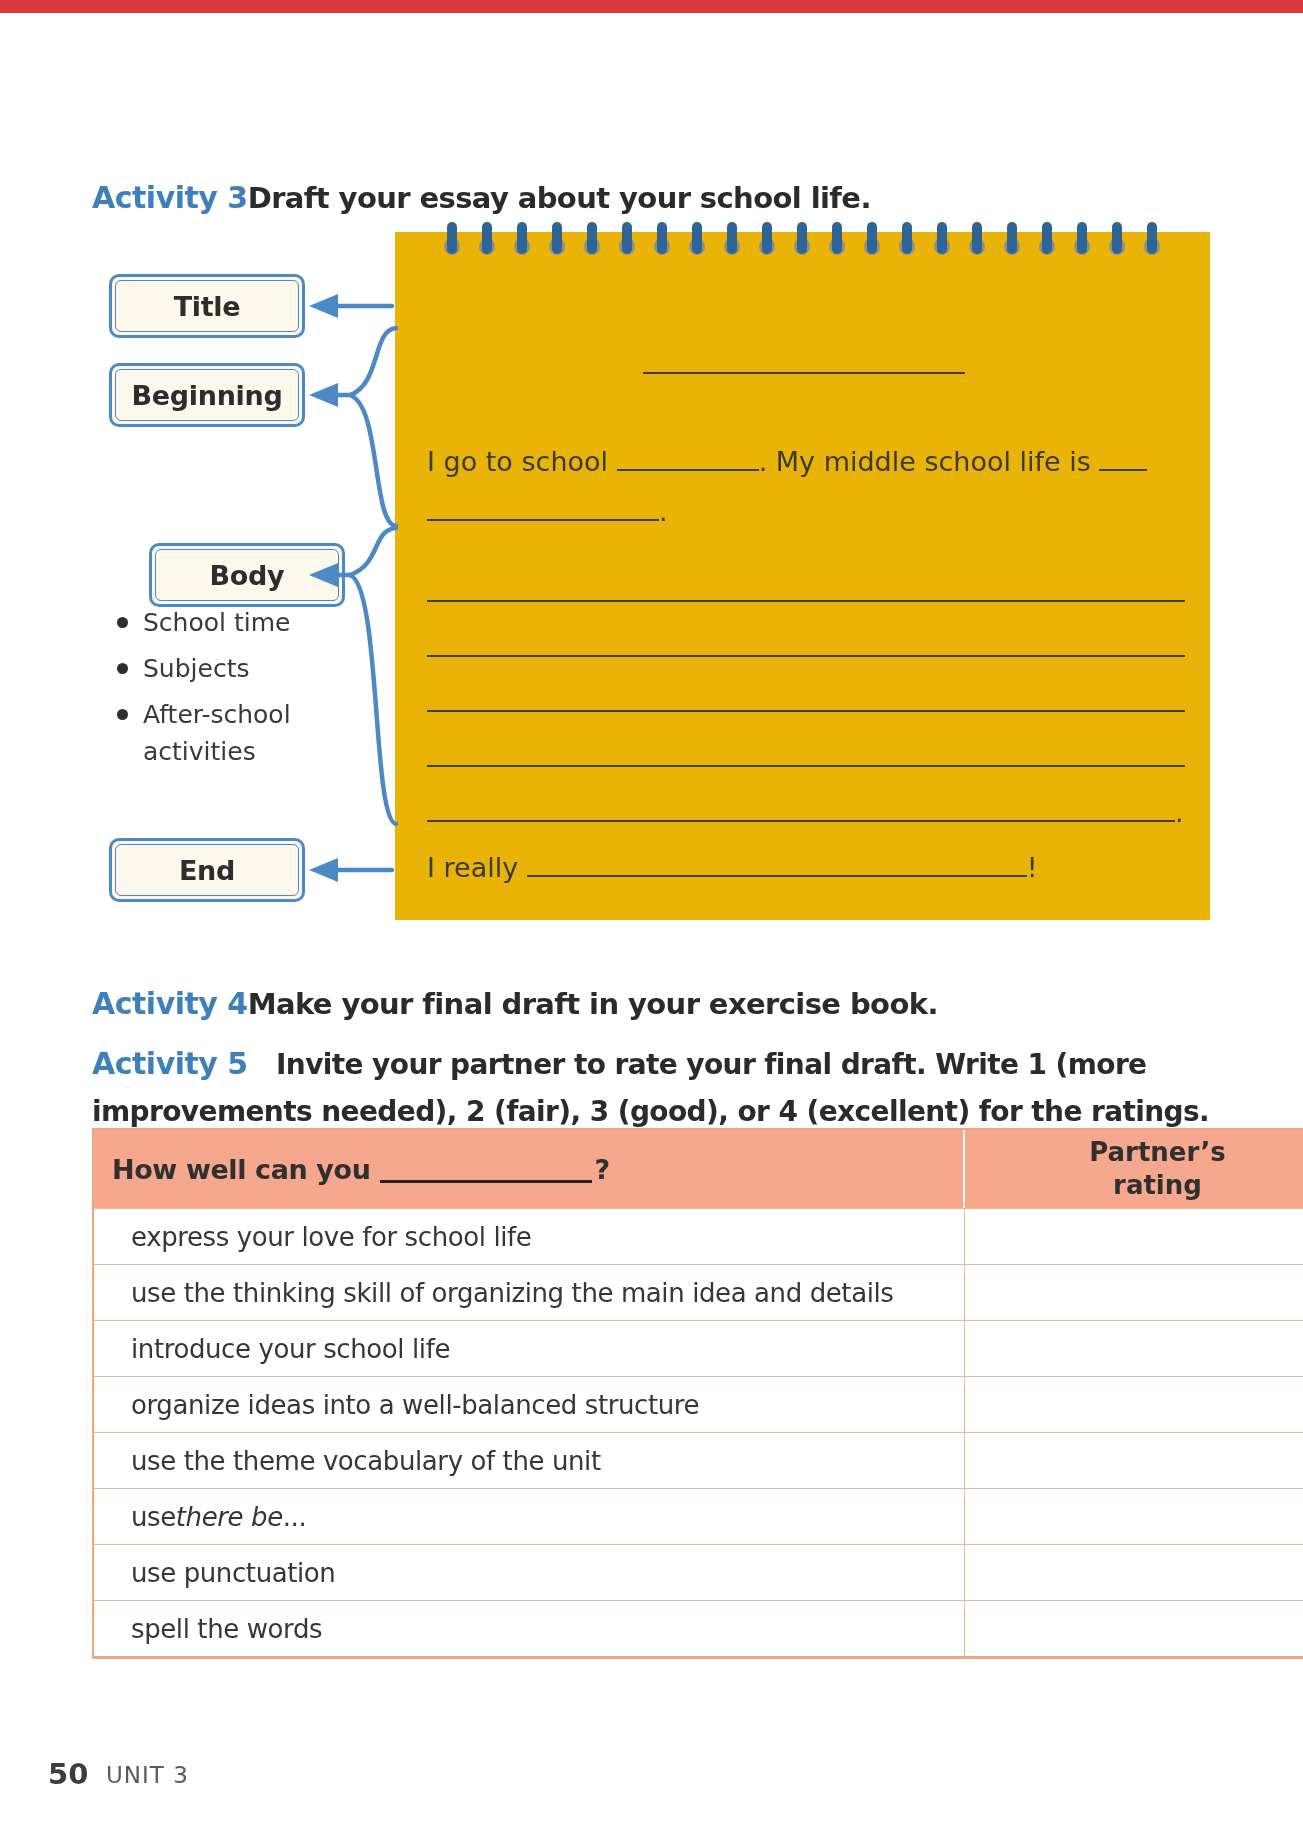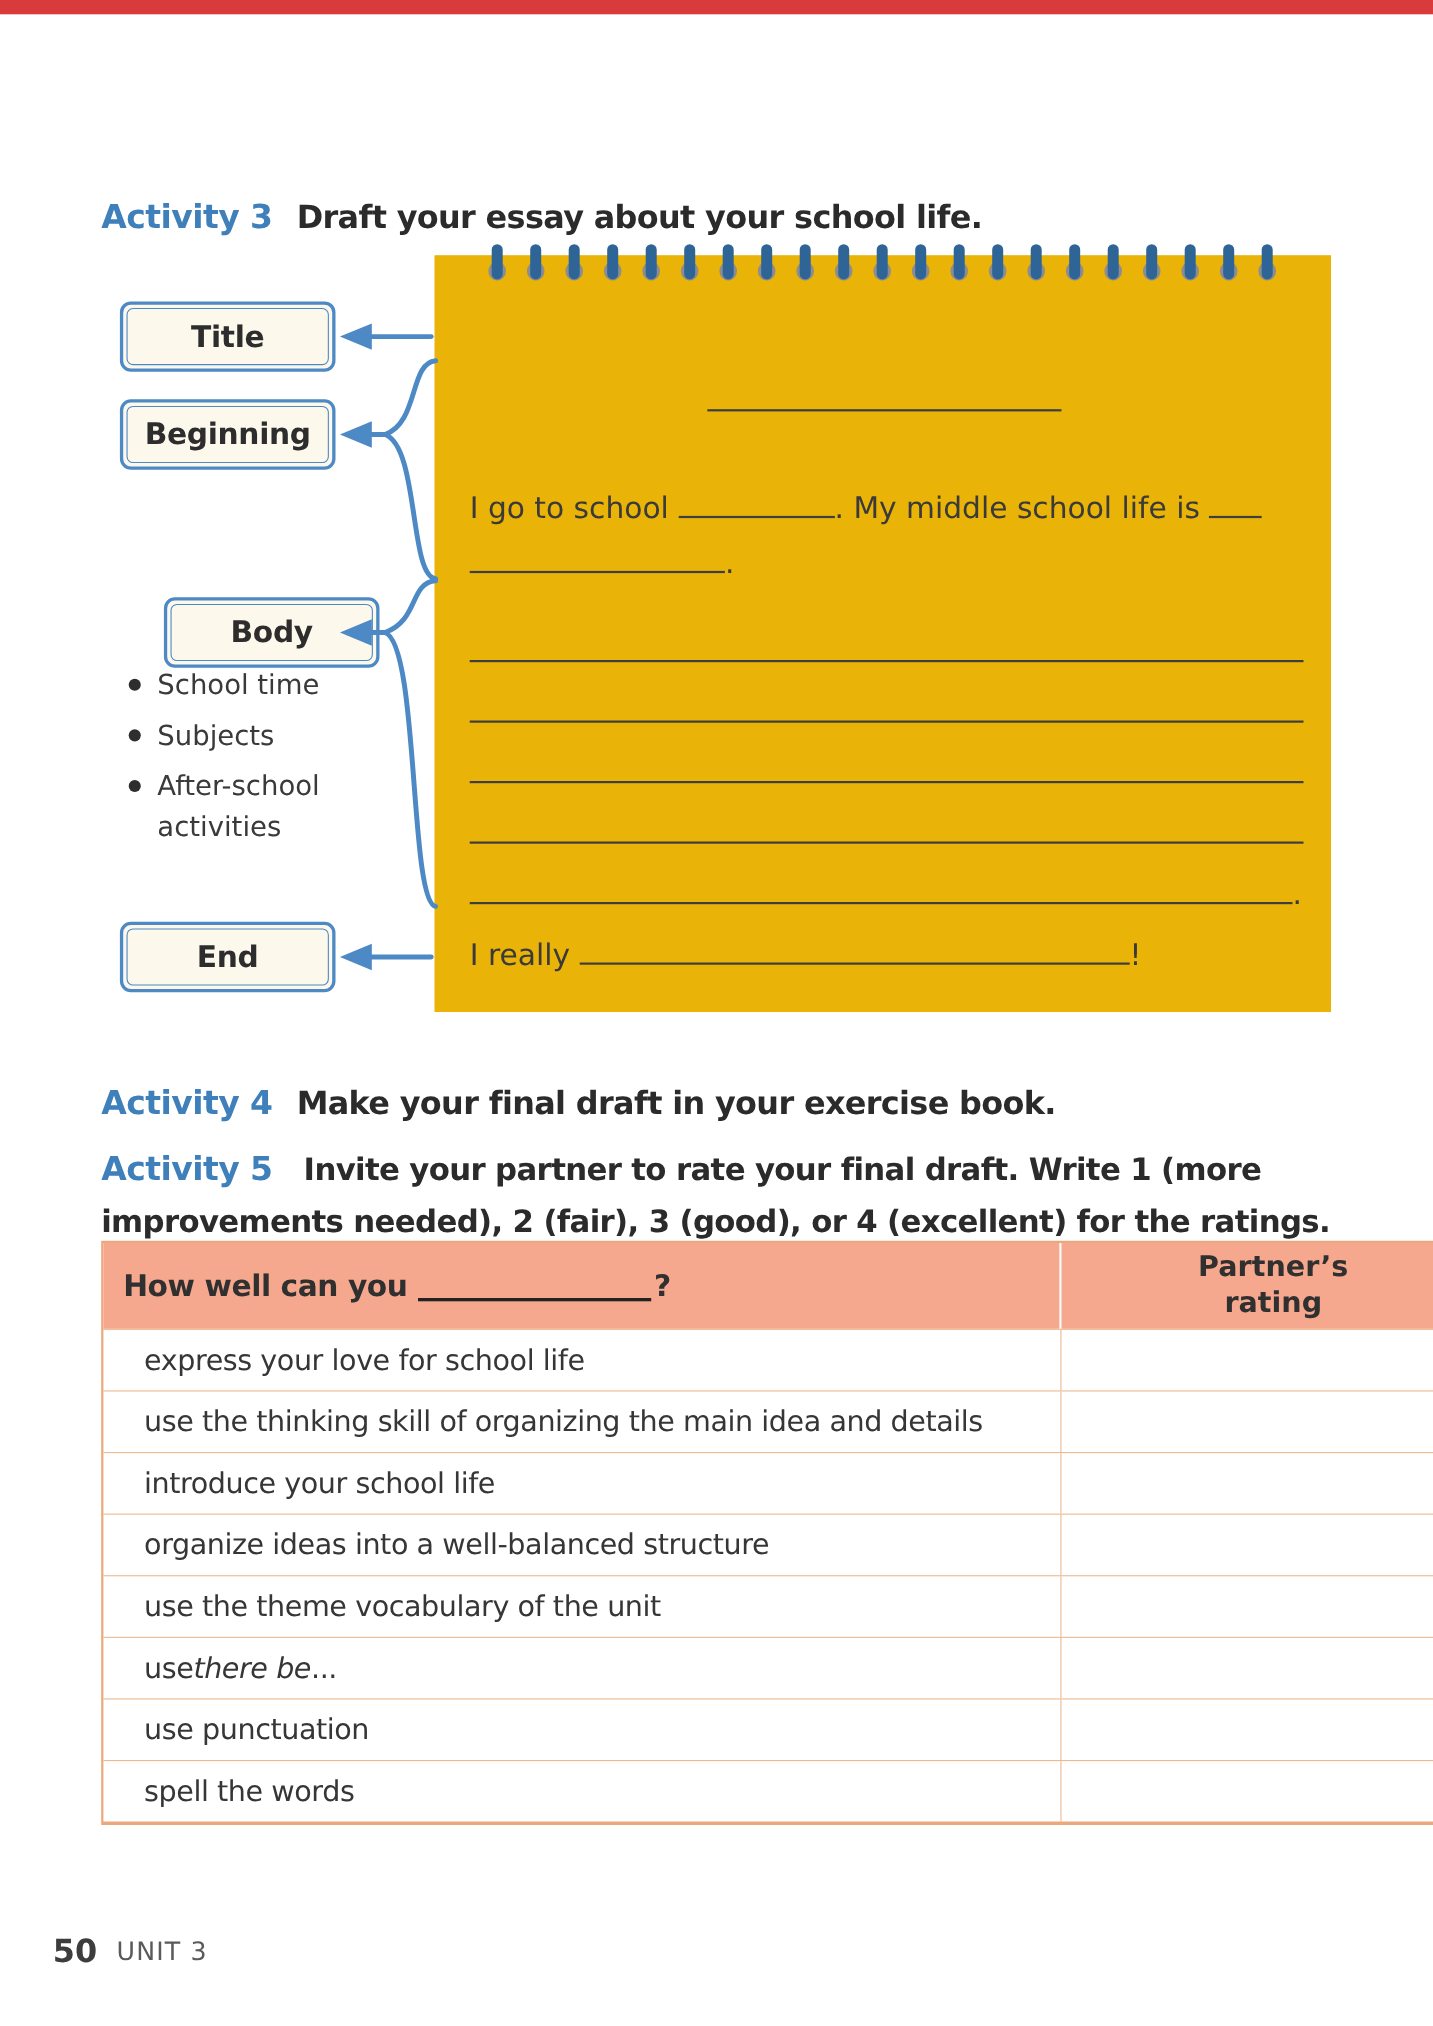--- a/index.html
+++ b/index.html
@@ -3,21 +3,21 @@
 <meta charset="utf-8">
 <style>
   * { margin:0; padding:0; box-sizing:border-box; }
   body { background:#ffffff; font-family:"DejaVu Sans","Liberation Sans",sans-serif; }
   #page { position:relative; width:1303px; height:1842px; background:#ffffff; overflow:hidden; }
 
   
   .topbar { position:absolute; left:0; top:0; width:1303px; height:13px; }
 
   
-  .act-line { position:absolute; display:flex; align-items:baseline; gap:22px; white-space:nowrap; }
+  .act-line { position:absolute; display:flex; align-items:baseline; white-space:nowrap; }
   .act-label { font-weight:bold; font-size:30px; letter-spacing:-0.5px; }
   .act-text  { font-weight:bold; font-size:29px; color:#2b2b2b; letter-spacing:-0.6px; }
   .act-par { position:absolute; font-weight:bold; font-size:28px; color:#2b2b2b; line-height:47px; letter-spacing:-0.6px; }
 
   
   .notebook { position:absolute; left:395px; top:232px; width:815px; height:688px; background:#faf3e2; }
   .pin { position:absolute; width:10px; height:32px; border-radius:5px; top:-10px; z-index:3; }
   .pin-tip { position:absolute; width:16px; height:17px; border-radius:50%; top:16px; left:-3px; z-index:2; background:#8d8d8d; }
   .pin-stick { position:absolute; inset:0; border-radius:5px; z-index:3; }
 

